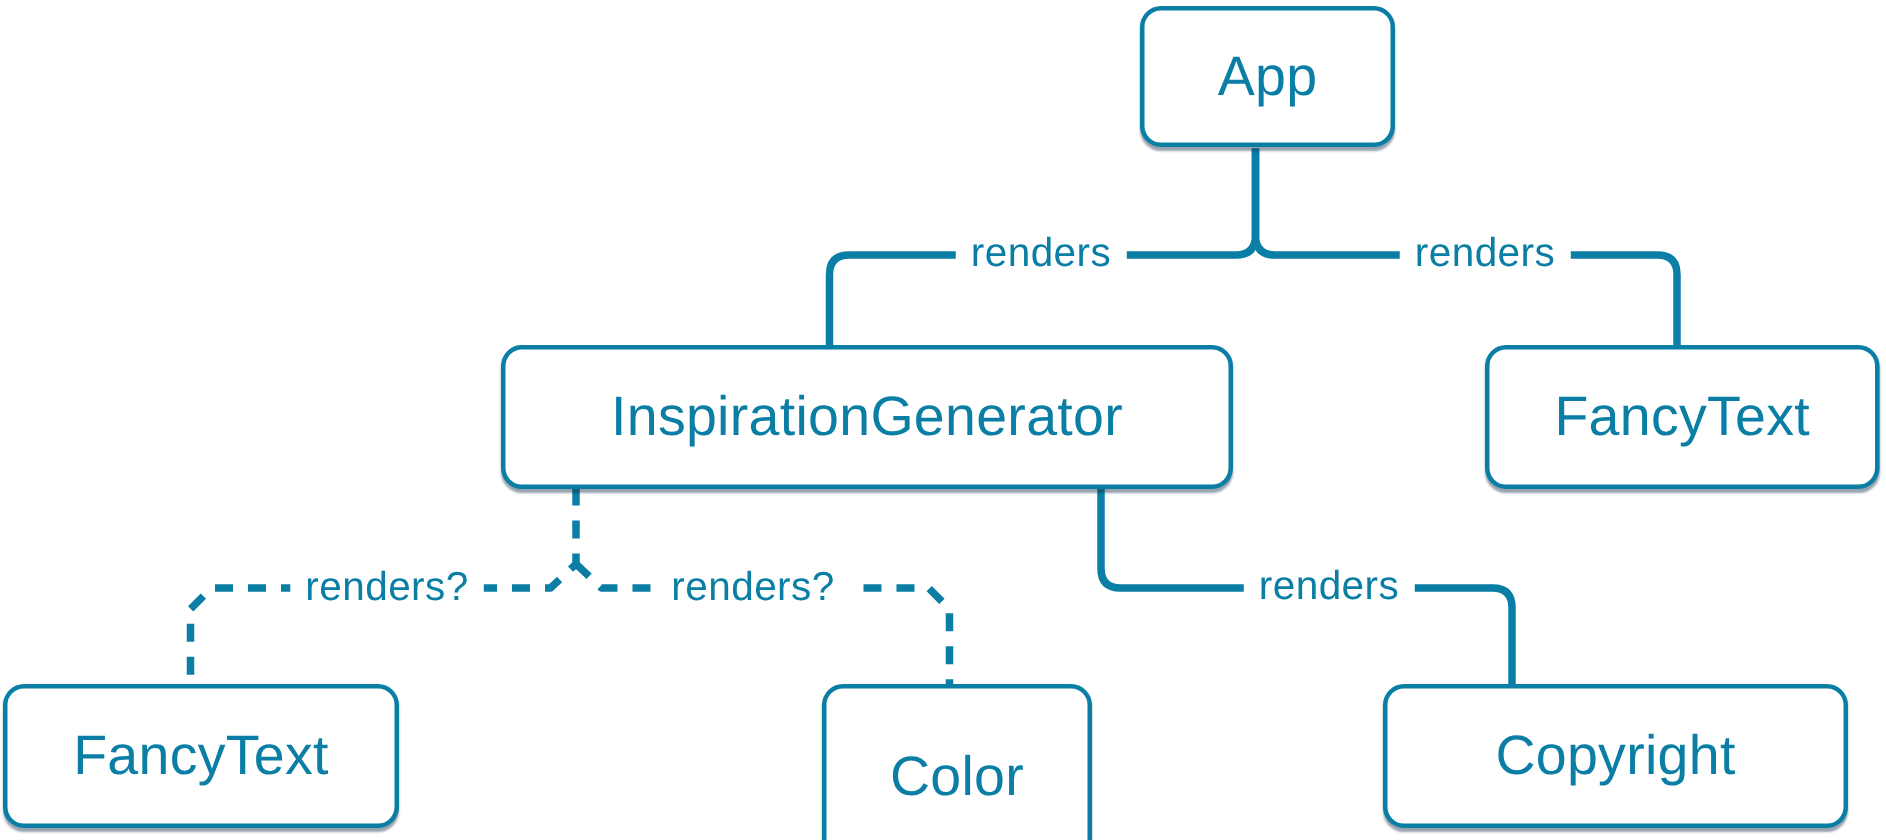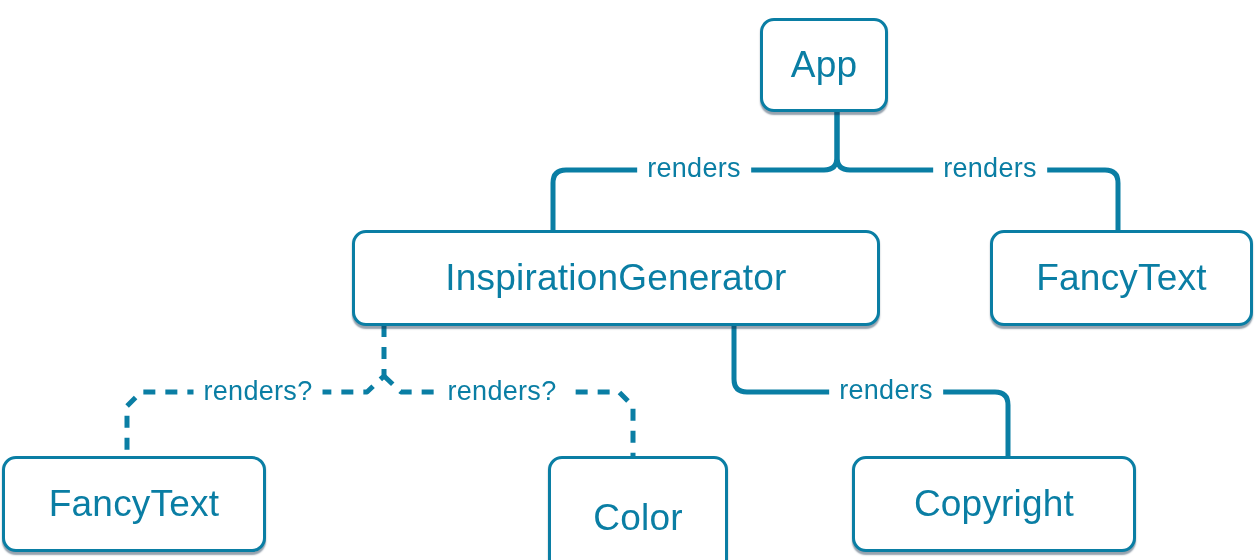--- a/index.html
+++ b/index.html
@@ -63,41 +63,41 @@
 <div class="canvas">
 
   <svg class="wires" viewBox="0 0 1257 560" aria-hidden="true">
     <path class="wire" d="M 837 99 L 837 157 Q 837 170 824 170 L 566 170 Q 553 170 553 183 L 553 231" stroke="#0a7ea4"></path>
     <path class="wire" d="M 837 99 L 837 157 Q 837 170 850 170 L 1105 170 Q 1118 170 1118 183 L 1118 231" stroke="#0a7ea4"></path>
     <path class="wire dashed" d="M 384 325 L 384 376 L 367 392 L 141 392 L 127 406 L 127 457" stroke="#0a7ea4"></path>
     <path class="wire dashed" d="M 384 376 L 401 392 L 619 392 L 633 406 L 633 457" stroke="#0a7ea4"></path>
     <path class="wire" d="M 734 325 L 734 379 Q 734 392 747 392 L 995 392 Q 1008 392 1008 405 L 1008 457" stroke="#0a7ea4"></path>
   </svg>
 
-  <div class="node" style="left:760px; top:18px; width:128px; height:94px">
+  <div class="node" style="left:760px; top:4px; width:170px; height:94px">
     <span>App</span>
   </div>
 
-  <div class="node" style="left:352px; top:230px; width:528px; height:96px">
+  <div class="node" style="left:334px; top:230px; width:488px; height:96px">
     <span>InspirationGenerator</span>
   </div>
 
   <div class="node" style="left:990px; top:230px; width:263px; height:96px">
     <span>FancyText</span>
   </div>
 
   <div class="node" style="left:2px; top:456px; width:264px; height:96px">
     <span>FancyText</span>
   </div>
 
   <div class="node" style="left:548px; top:456px; width:180px; height:124px">
     <span>Color</span>
   </div>
 
-  <div class="node" style="left:852px; top:456px; width:284px; height:96px">
+  <div class="node" style="left:922px; top:456px; width:310px; height:96px">
     <span>Copyright</span>
   </div>
 
   <div class="edge-label" style="left:694px; top:169px">renders</div>
 
   <div class="edge-label" style="left:990px; top:169px">renders</div>
 
   <div class="edge-label" style="left:258px; top:392px">renders?</div>
 
   <div class="edge-label" style="left:502px; top:392px">renders?</div>

